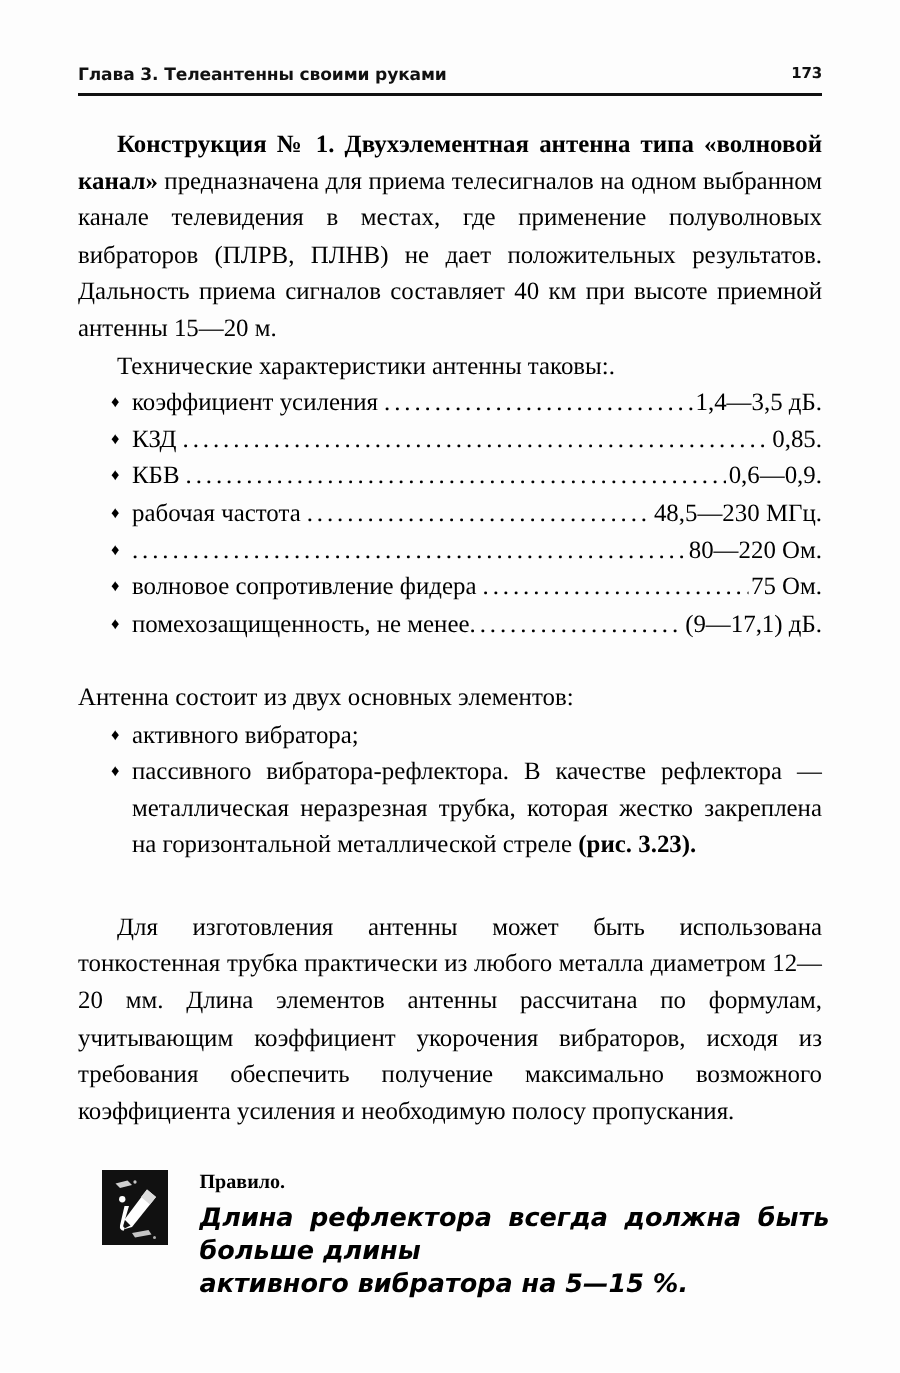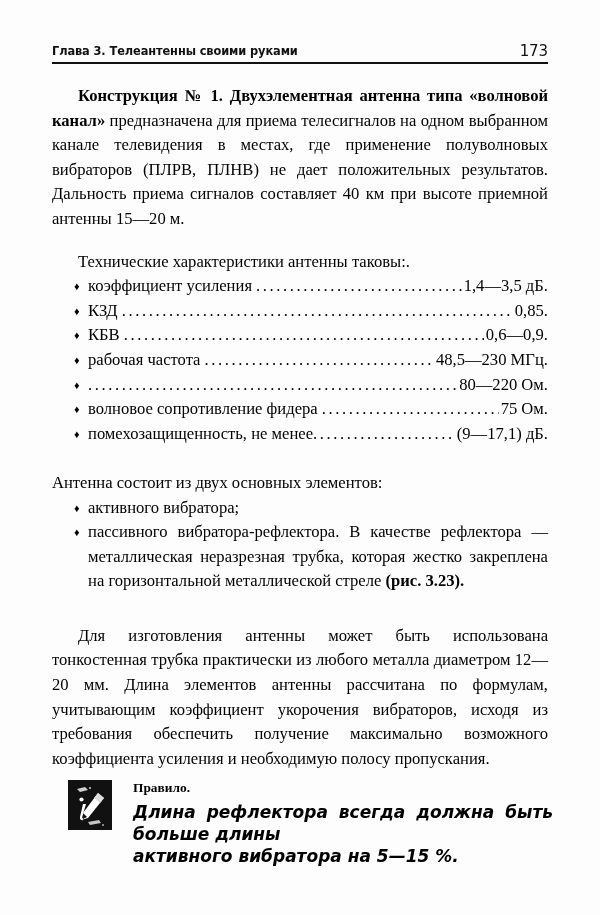--- a/index.html
+++ b/index.html
@@ -35,22 +35,22 @@
     justify-content: space-between;
     font-family: "DejaVu Sans", sans-serif;
     font-size: 11.4px;
     font-weight: 700;
     letter-spacing: -0.1px;
     color: #111;
     gap: 38px;
   }
   .runhead-title { white-space: nowrap; }
   .runhead-folio {
-    font-size: 15px;
-    font-weight: 400;
+    font-size: 10px;
+    font-weight: 700;
   }
   .runhead-rule {
     position: absolute;
     left: 52px;
     top: 62px;
     width: 496px;
     height: 2px;
     background: #111;
   }
 
@@ -63,21 +63,21 @@
   }
 
   p.body {
     margin: 0;
     font-size: 16.6px;
     line-height: 24.6px;
     text-align: justify;
     text-indent: 26px;
     hyphens: manual;
   }
-  p.body.tight { text-indent: 26px; margin-top: 18px; }
+  p.body.tight { text-indent: 26px; }
   b.run { font-weight: 700; }
 
   .gap-line { height: 24.6px; }
   .gap-big  { height: 30px; }
 
   
   ul.bullets {
     list-style: none;
     margin: 0;
     padding: 0;

